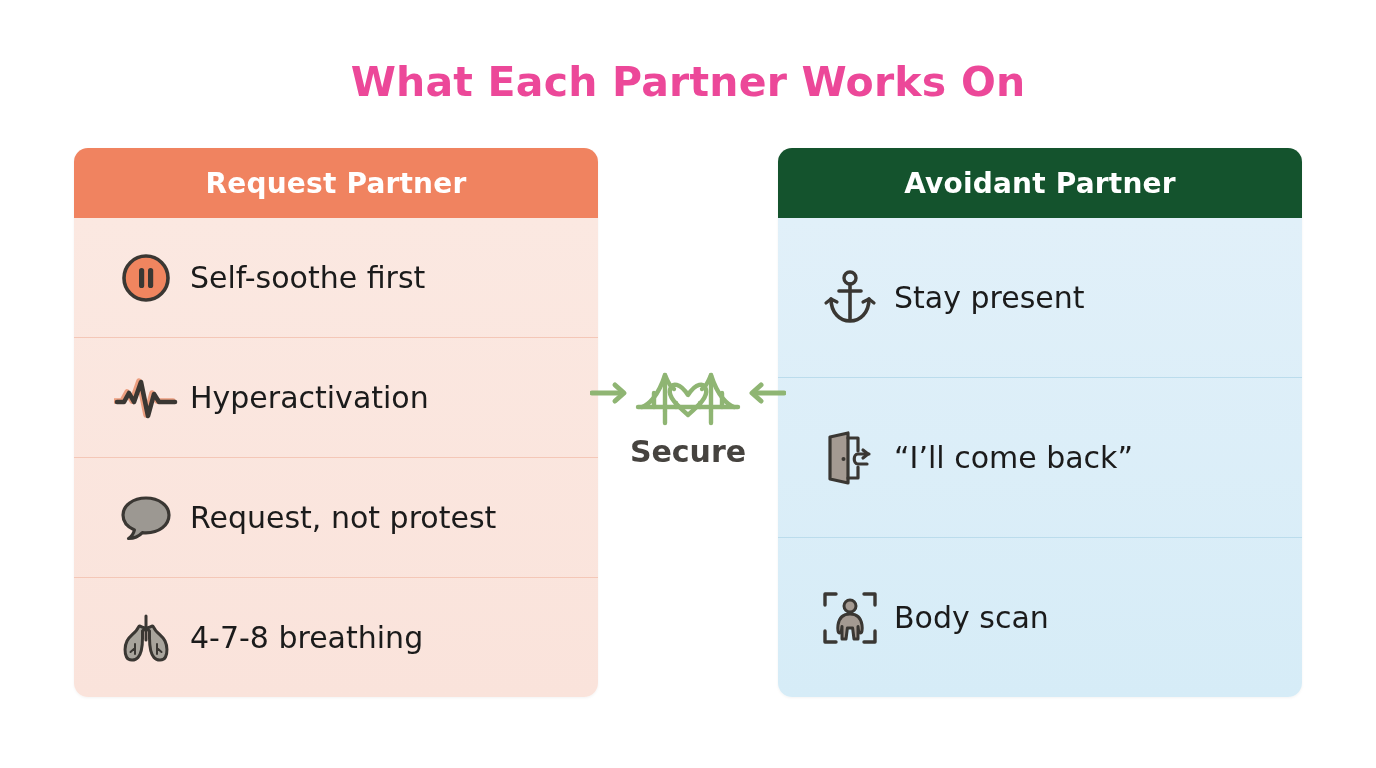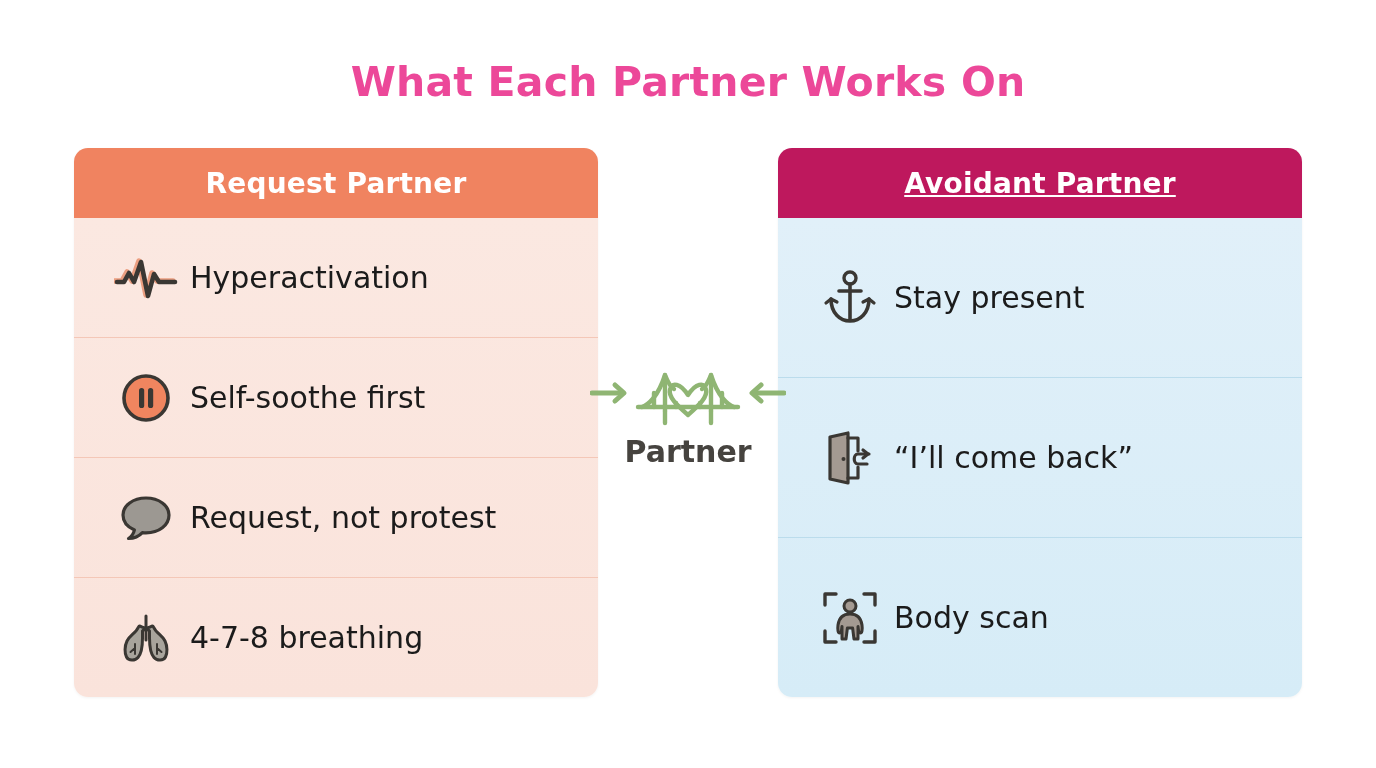--- a/index.html
+++ b/index.html
@@ -43,21 +43,21 @@
     height: 70px;
     display: flex;
     align-items: center;
     justify-content: center;
     color: #FFFFFF;
     font-size: 28px;
     font-weight: 700;
     letter-spacing: 0.2px;
   }
   #card-anxious .card-header { background: #F08360; }
-  #card-avoidant .card-header { background: #be185d; text-decoration: underline; }
+  #card-avoidant .card-header { background: #14532d; }
 
   .card-body {
     height: 479px;
     display: flex;
     flex-direction: column;
   }
   #card-anxious .card-body {
     background: linear-gradient(180deg, #FBE8E1 0%, #FAE3DB 100%);
   }
   #card-avoidant .card-body {
@@ -137,37 +137,37 @@
 
   <div class="card-header">
 
     <span>Request Partner</span>
   </div>
 
   <div class="card-body">
 
     <div class="row">
       <span class="row-icon">
-        <svg width="64" height="44" viewBox="0 0 64 44">
-          <path d="M3 26 L10 26 L15 17 L20 26 L27 6 L34 40 L40 18 L45 26 L61 26" fill="none" stroke="#E8906E" stroke-width="5.5" stroke-linecap="round" stroke-linejoin="round" opacity="0.85" transform="translate(-2,-1)"></path>
-          <path d="M3 26 L10 26 L15 17 L20 26 L27 6 L34 40 L40 18 L45 26 L61 26" fill="none" stroke="#3A3733" stroke-width="4.6" stroke-linecap="round" stroke-linejoin="round"></path>
-        </svg>
-      </span>
-      <span class="row-label">Hyperactivation</span>
-    </div>
-
-    <div class="row">
-      <span class="row-icon">
         <svg width="52" height="52" viewBox="0 0 52 52">
           <circle cx="26" cy="26" r="22" fill="#F0855F" stroke="#3A3733" stroke-width="3.6"></circle>
           <rect x="19" y="16" width="5.2" height="20" rx="2.6" fill="#3A3733"></rect>
           <rect x="28" y="16" width="5.2" height="20" rx="2.6" fill="#3A3733"></rect>
         </svg>
       </span>
       <span class="row-label">Self-soothe first</span>
+    </div>
+
+    <div class="row">
+      <span class="row-icon">
+        <svg width="64" height="44" viewBox="0 0 64 44">
+          <path d="M3 26 L10 26 L15 17 L20 26 L27 6 L34 40 L40 18 L45 26 L61 26" fill="none" stroke="#E8906E" stroke-width="5.5" stroke-linecap="round" stroke-linejoin="round" opacity="0.85" transform="translate(-2,-1)"></path>
+          <path d="M3 26 L10 26 L15 17 L20 26 L27 6 L34 40 L40 18 L45 26 L61 26" fill="none" stroke="#3A3733" stroke-width="4.6" stroke-linecap="round" stroke-linejoin="round"></path>
+        </svg>
+      </span>
+      <span class="row-label">Hyperactivation</span>
     </div>
 
     <div class="row">
       <span class="row-icon">
         <svg width="56" height="52" viewBox="0 0 56 52">
           <path d="M28 6 C15 6 5 13.5 5 23 C5 29.4 9.6 35 16.4 38 C15.6 41.6 13.4 44.6 10.6 46.5
                    C15.8 46.4 21 44.2 24.4 40.6 C25.6 40.75 26.8 40.8 28 40.8
                    C41 40.8 51 33.3 51 23 C51 13.5 41 6 28 6 Z" fill="#9C9892" stroke="#3A3733" stroke-width="3.2" stroke-linejoin="round"></path>
         </svg>
       </span>
@@ -270,14 +270,14 @@
 
     <span class="arrow">
       <svg width="42" height="26" viewBox="0 0 42 26">
         <path d="M40 13 L10 13" fill="none" stroke="#8FB573" stroke-width="5" stroke-linecap="round"></path>
         <path d="M17 5 L8 13 L17 21" fill="none" stroke="#8FB573" stroke-width="5" stroke-linecap="round" stroke-linejoin="round"></path>
       </svg>
     </span>
 
   </div>
 
-  <div id="secure-label">Partner</div>
+  <div id="secure-label">Secure</div>
 </div>
 
 </body></html>

